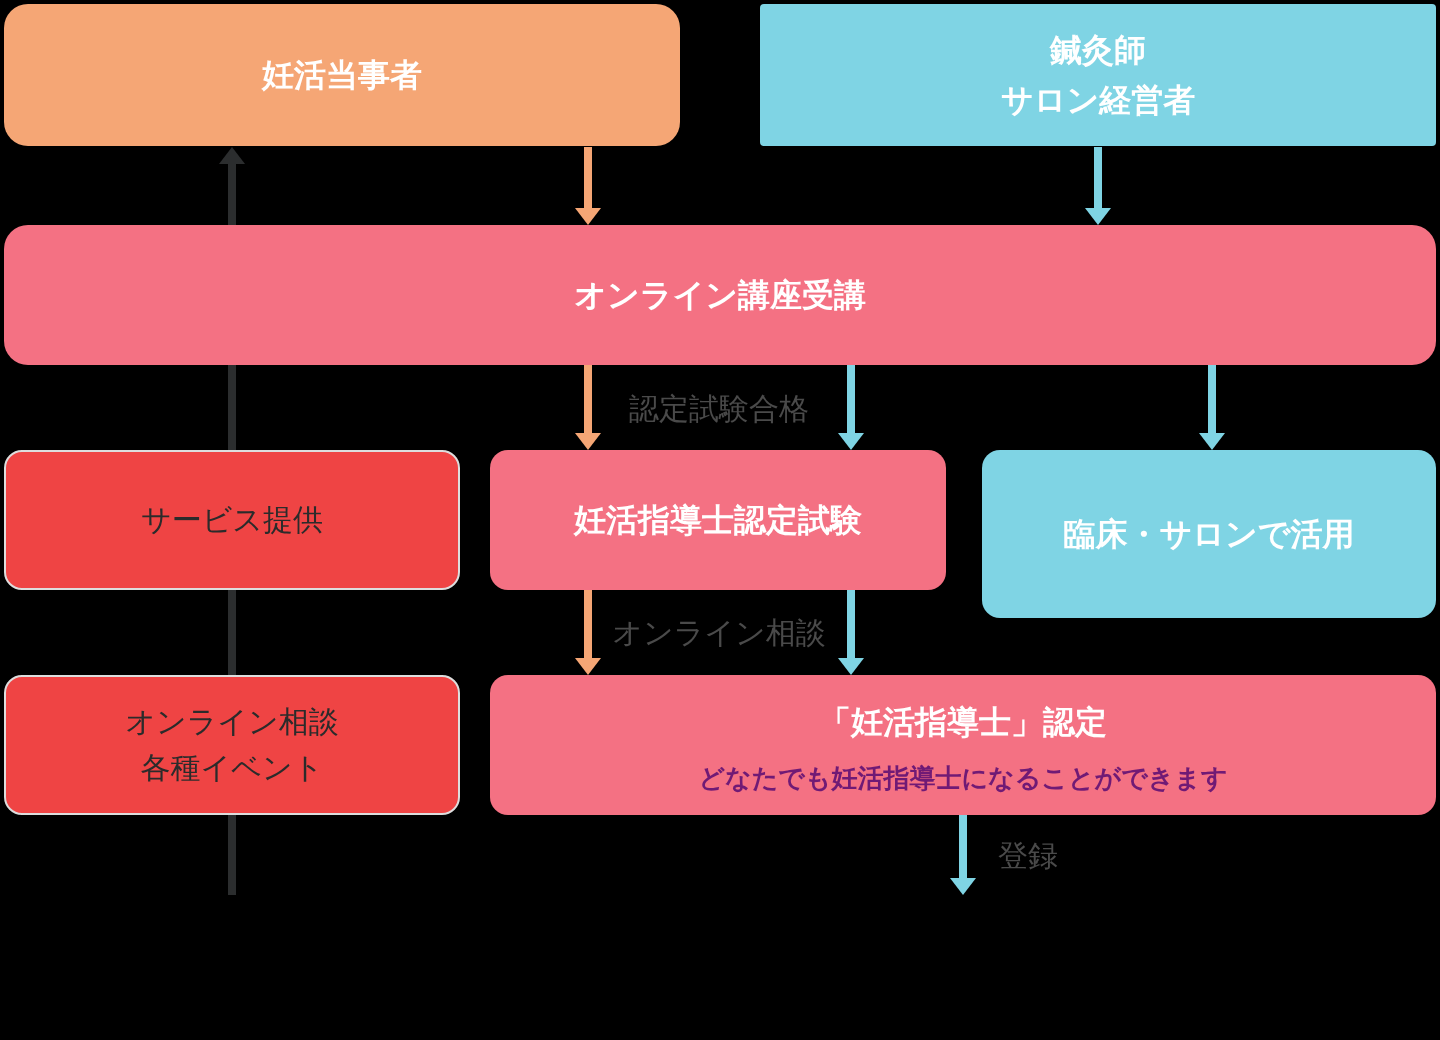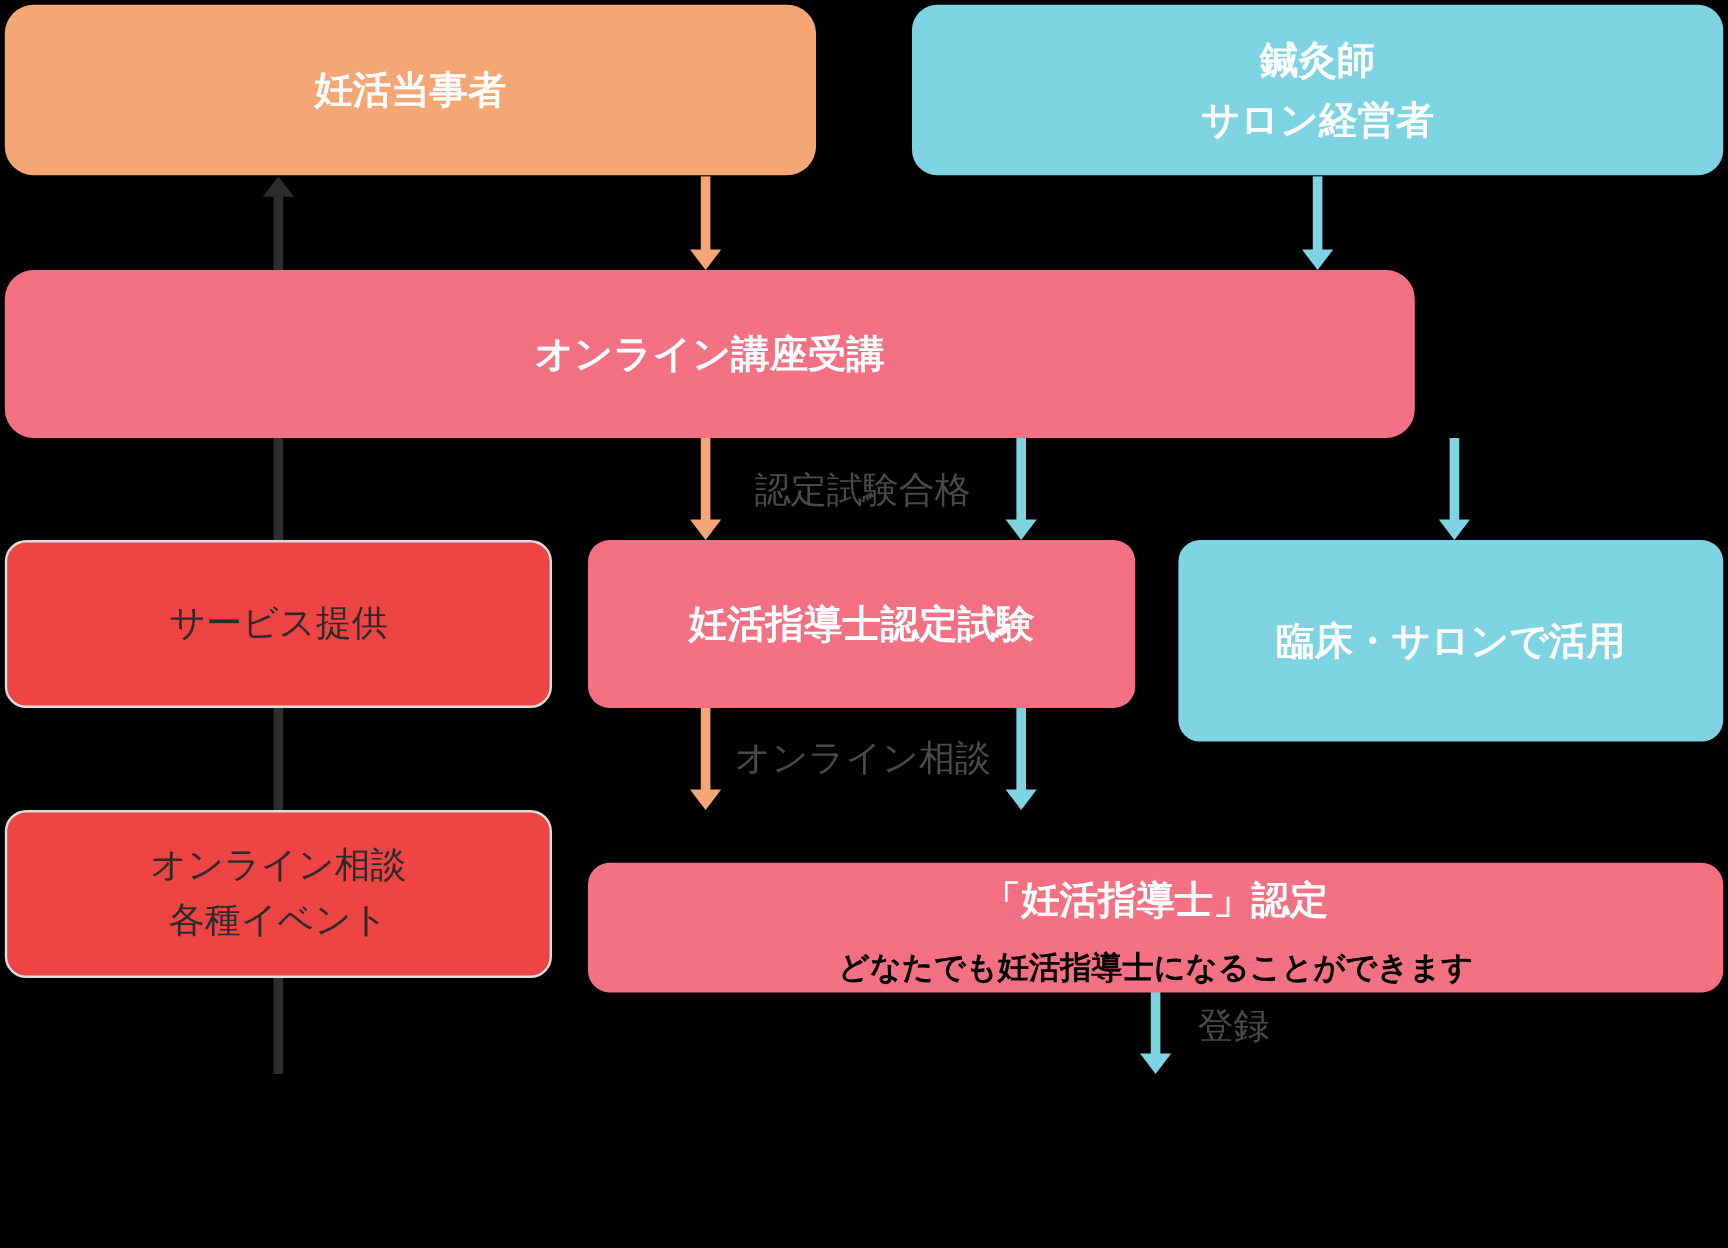--- a/index.html
+++ b/index.html
@@ -4,35 +4,35 @@
 <style>
   html,body{margin:0;padding:0;background:#000;}
   .canvas{
     position:relative;width:1440px;height:1040px;background:#000;overflow:hidden;
     font-family:"Liberation Sans",sans-serif;
   }
   .box{position:absolute;display:flex;flex-direction:column;align-items:center;justify-content:center;
        text-align:center;box-sizing:border-box;z-index:2;}
   .box .title{font-size:32px;font-weight:700;color:#fff;line-height:50px;}
   .orange-bg{background:#F5A675;border-radius:24px;}
-  .blue-bg{background:#7FD4E4;border-radius:21px;}
+  .blue-bg{background:#7FD4E4;border-radius:4px;}
   .pink-bg{background:#F47183;border-radius:24px;}
   .white-bg{background:#ef4444;border:2px solid #ddd;border-radius:16px;}
   .white-bg .title{color:#2b2b2b;font-weight:400;font-size:30px;line-height:46px;}
-  .subtitle{font-size:26px;font-weight:700;color:#000000;margin-top:16px;line-height:30px;}
+  .subtitle{font-size:26px;font-weight:700;color:#701a75;margin-top:16px;line-height:30px;}
 
   
   .n-participants{left:4px;top:4px;width:676px;height:142px;}
   .n-practitioners{left:760px;top:4px;width:676px;height:142px;}
-  .n-course{left:4px;top:225px;width:1175px;height:140px;align-items:center;}
+  .n-course{left:4px;top:225px;width:1432px;height:140px;align-items:center;}
   .n-service{left:4px;top:450px;width:456px;height:140px;border-radius:18px;}
   .n-exam{left:490px;top:450px;width:456px;height:140px;border-radius:18px;}
   .n-clinical{left:982px;top:450px;width:454px;height:168px;border-radius:18px;}
   .n-consult{left:4px;top:675px;width:456px;height:140px;border-radius:18px;}
-  .n-cert{left:490px;top:675px;width:946px;height:108px;border-radius:18px;margin-top:44px;}
+  .n-cert{left:490px;top:675px;width:946px;height:140px;border-radius:18px;}
   .n-femica{left:4px;top:895px;width:1432px;height:140px;border-radius:18px;
             flex-direction:row;gap:30px;}
   .n-femica .title{color:#333;font-weight:400;font-size:36px;}
 
   
   .arrow{position:absolute;width:26px;z-index:1;}
   .arrow .stem{position:absolute;left:50%;transform:translateX(-50%);width:8px;}
   .arrow .head{position:absolute;left:50%;transform:translateX(-50%);width:0;height:0;
                border-left:13px solid transparent;border-right:13px solid transparent;}
   .arrow.down .stem{top:0;bottom:15px;}

